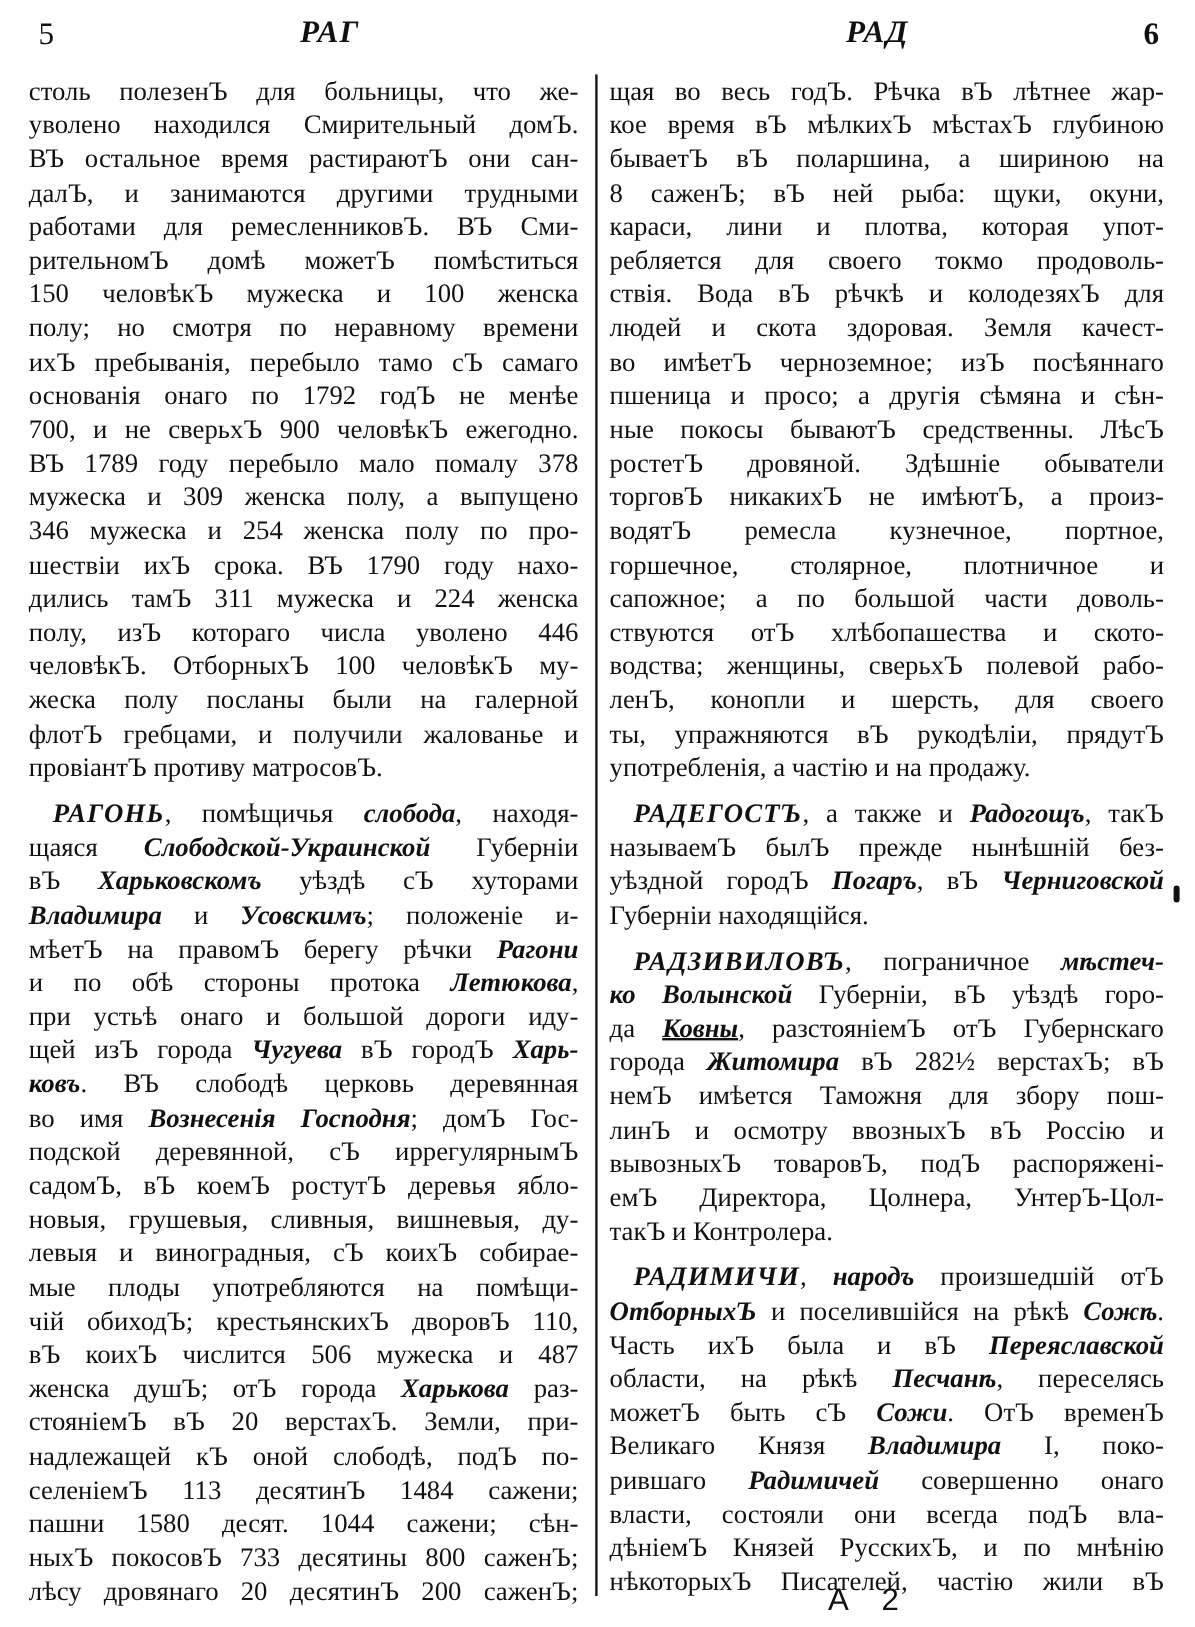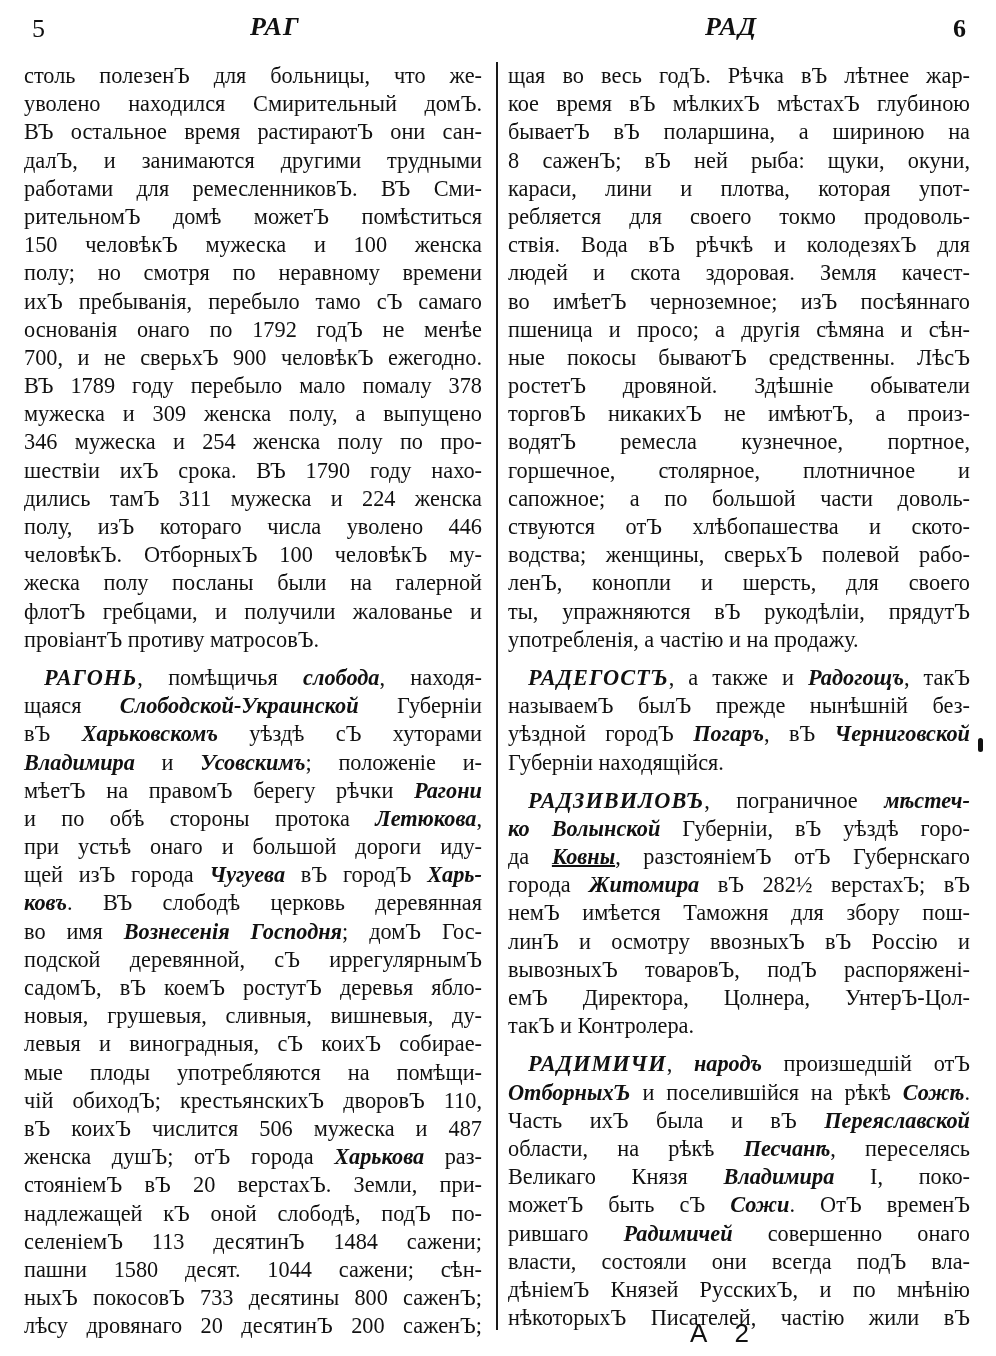--- a/index.html
+++ b/index.html
@@ -162,22 +162,22 @@
       <span class="line"><span>вывозныхЪ товаровЪ, подЪ распоряжені-</span></span>
       <span class="line"><span>емЪ Директора, Цолнера, УнтерЪ-Цол-</span></span>
       <span class="line last"><span>такЪ и Контролера.</span></span>
     </div>
   <div class="gap"></div>
   <div>
       <span class="line indent"><span class="hw">РАДИМИЧИ</span><span>, </span><span class="it">народъ</span><span> произшедшій отЪ</span></span>
       <span class="line"><span class="it">ОтборныхЪ</span><span> и поселившійся на рѣкѣ </span><span class="it">Сожѣ</span><span>.</span></span>
       <span class="line"><span>Часть ихЪ была и вЪ </span><span class="it">Переяславской</span></span>
       <span class="line"><span>области, на рѣкѣ </span><span class="it">Песчанѣ</span><span>, переселясь</span></span>
+      <span class="line"><span>можетЪ быть сЪ </span><span class="it">Сожи</span><span>. ОтЪ временЪ</span></span>
       <span class="line"><span>Великаго Князя </span><span class="it">Владимира</span><span> I, поко-</span></span>
-      <span class="line"><span>можетЪ быть сЪ </span><span class="it">Сожи</span><span>. ОтЪ временЪ</span></span>
       <span class="line"><span>рившаго </span><span class="it">Радимичей</span><span> совершенно онаго</span></span>
       <span class="line"><span>власти, состояли они всегда подЪ вла-</span></span>
       <span class="line"><span>дѣніемЪ Князей РусскихЪ, и по мнѣнію</span></span>
       <span class="line"><span>нѣкоторыхЪ Писателей, частію жили вЪ</span></span>
     </div>
 </div>
 
 <div class="margin-mark"></div>
 <div class="signature">А 2</div>
 

